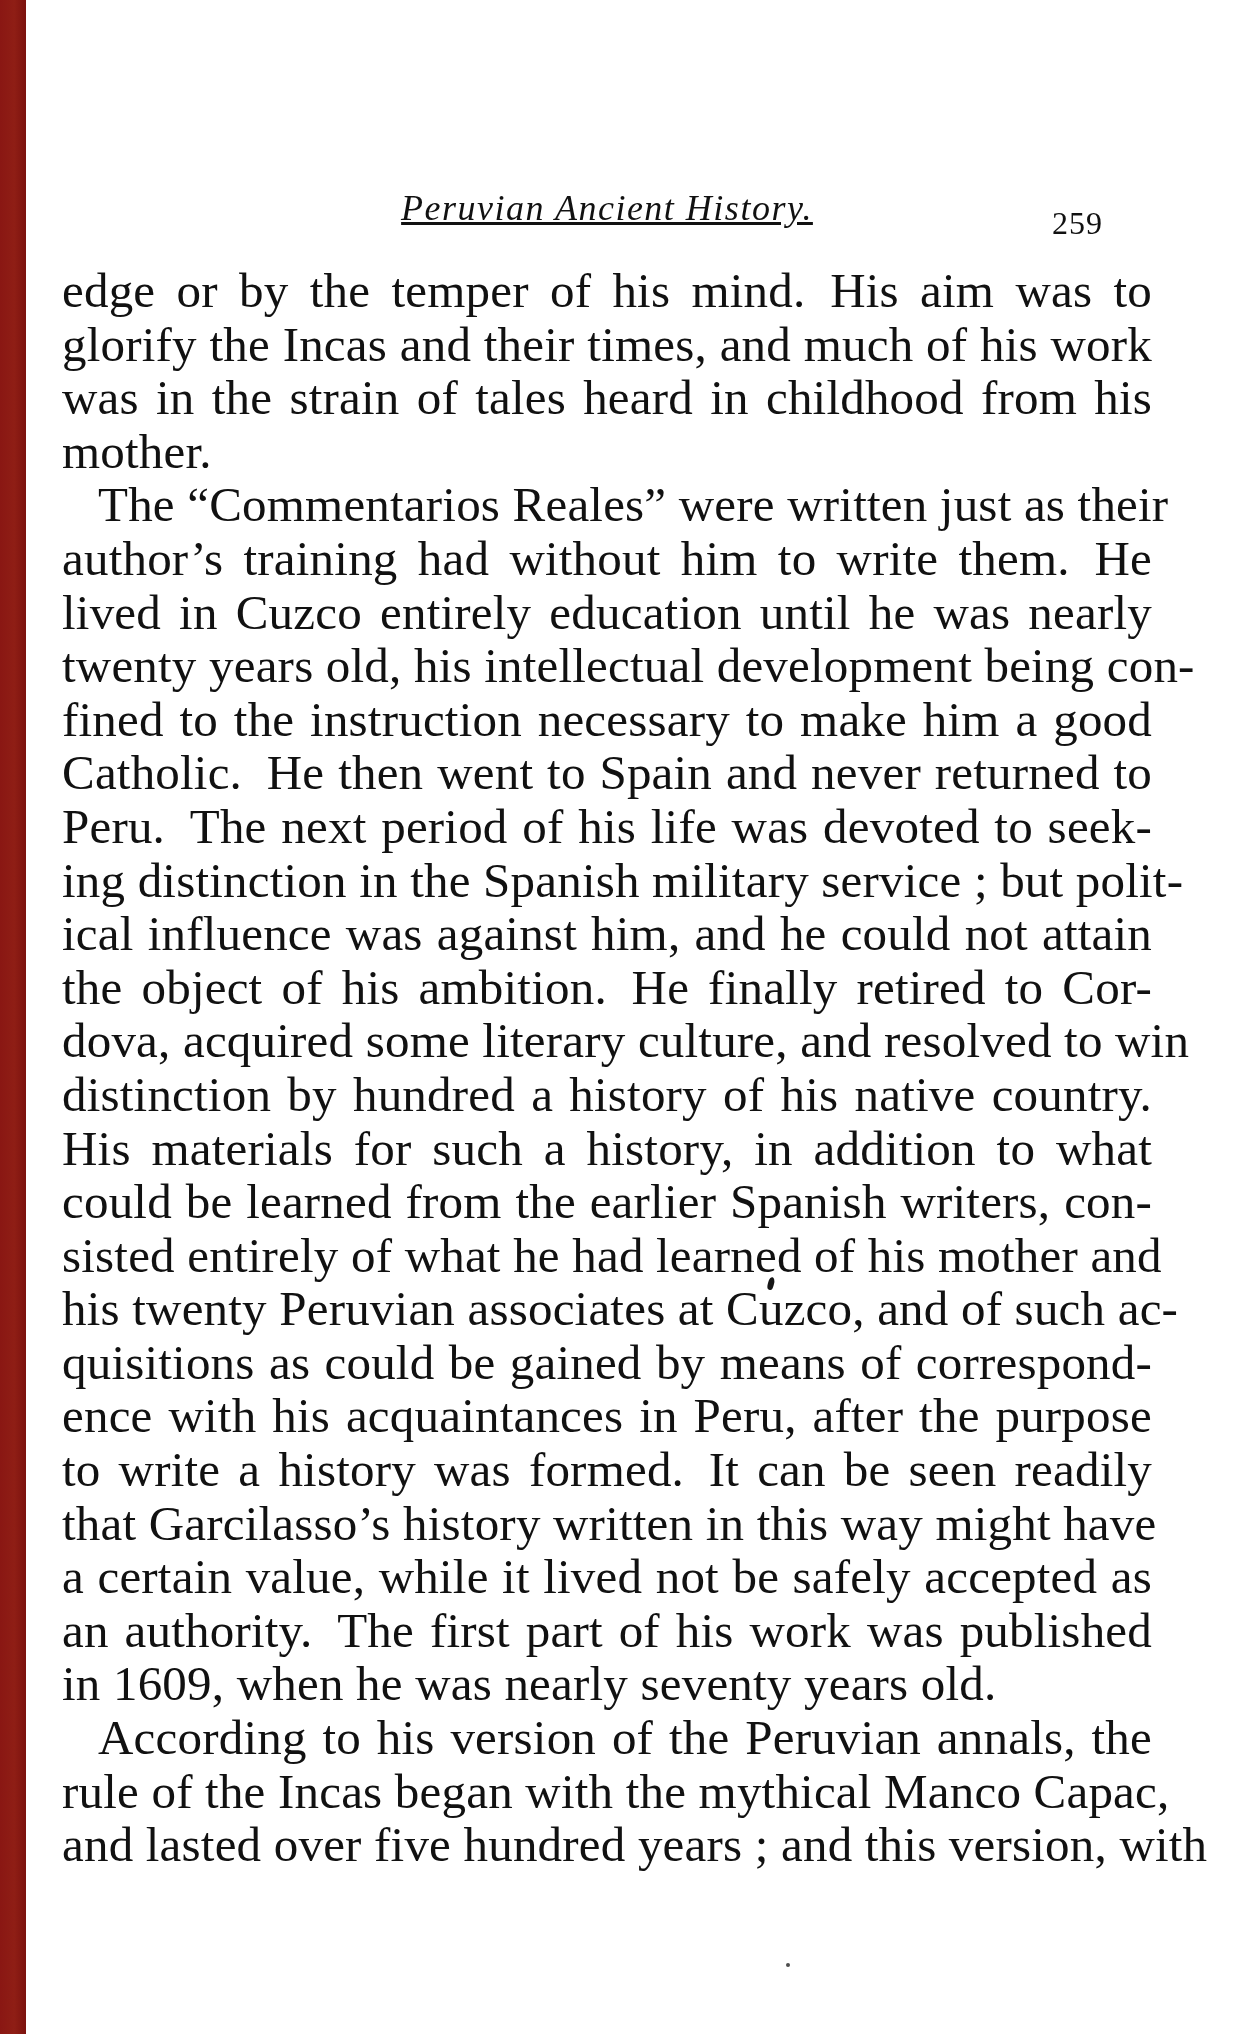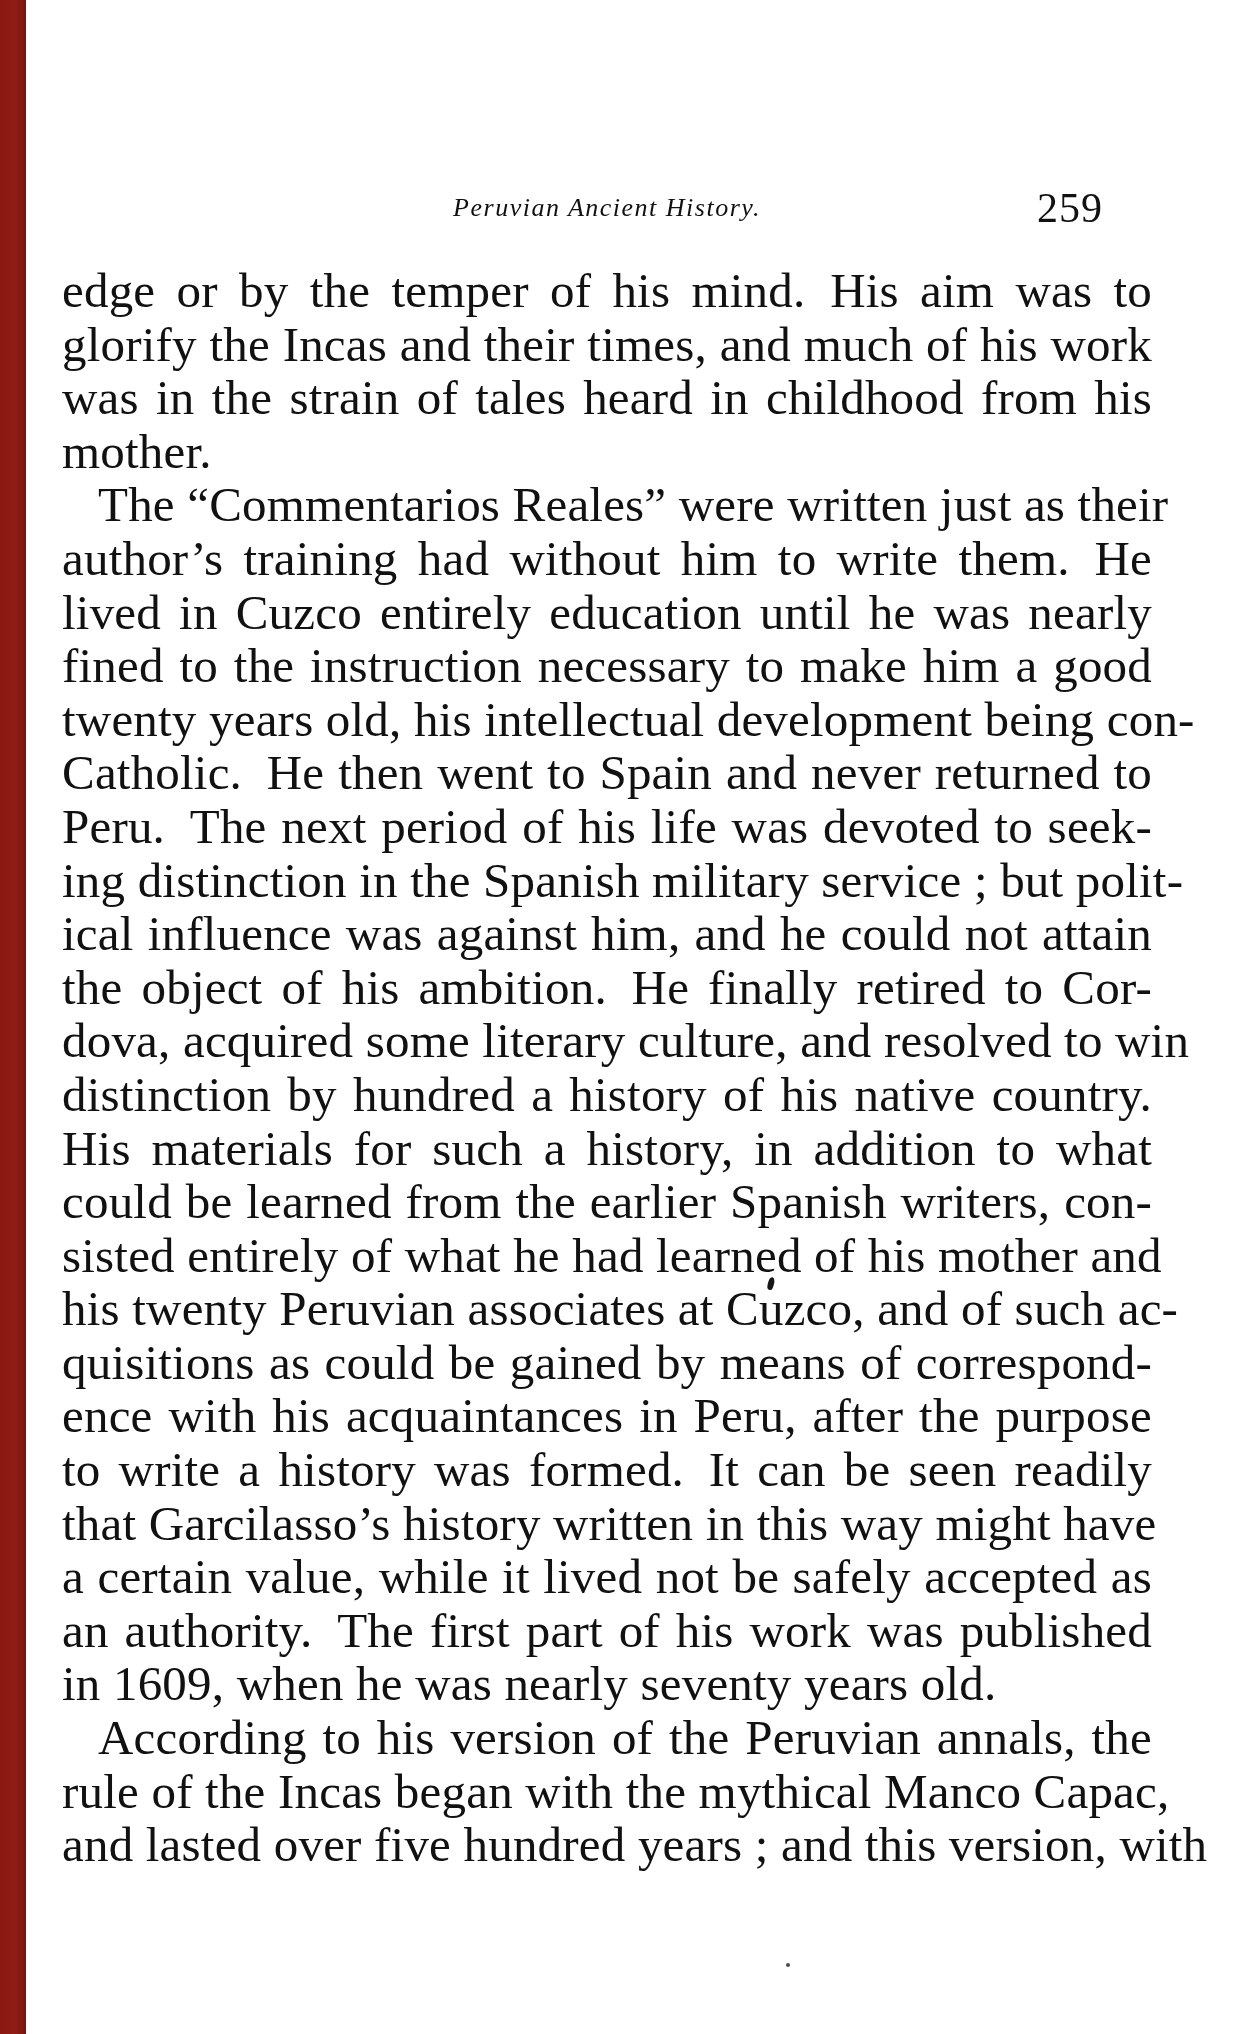--- a/index.html
+++ b/index.html
@@ -23,30 +23,31 @@
   .running-head {
     position: absolute;
     left: 62px;
     top: 182px;
     width: 1090px;
     height: 52px;
     text-align: center;
   }
   .head-title {
     font-style: italic;
-    font-size: 26px;
+    font-size: 36px;
     letter-spacing: 1.5px;
     line-height: 52px;
     white-space: nowrap;
+    text-decoration: underline;
   }
   .page-num {
     position: absolute;
     right: 49px;
-    top: 0;
-    font-size: 42px;
+    top: 15px;
+    font-size: 32px;
     line-height: 52px;
     letter-spacing: 1px;
     text-align: center;
   }
   
   .text-column {
     position: absolute;
     left: 62px;
     top: 264px;
     width: 1090px;
@@ -92,22 +93,22 @@
   </div>
 
   <div class="text-column">
       <div class="line">edge or by the temper of his mind. His aim was to</div>
       <div class="line">glorify the Incas and their times, and much of his work</div>
       <div class="line">was in the strain of tales heard in childhood from his</div>
       <div class="line rag">mother.</div>
       <div class="line indent">The “Commentarios Reales” were written just as their</div>
       <div class="line">author’s training had without him to write them. He</div>
       <div class="line">lived in Cuzco entirely education until he was nearly</div>
+      <div class="line">twenty years old, his intellectual development being con-</div>
       <div class="line">fined to the instruction necessary to make him a good</div>
-      <div class="line">twenty years old, his intellectual development being con-</div>
       <div class="line">Catholic. He then went to Spain and never returned to</div>
       <div class="line">Peru. The next period of his life was devoted to seek-</div>
       <div class="line">ing distinction in the Spanish military service ; but polit-</div>
       <div class="line">ical influence was against him, and he could not attain</div>
       <div class="line">the object of his ambition. He finally retired to Cor-</div>
       <div class="line">dova, acquired some literary culture, and resolved to win</div>
       <div class="line">distinction by hundred a history of his native country.</div>
       <div class="line">His materials for such a history, in addition to what</div>
       <div class="line">could be learned from the earlier Spanish writers, con-</div>
       <div class="line">sisted entirely of what he had learned of his mother and</div>

